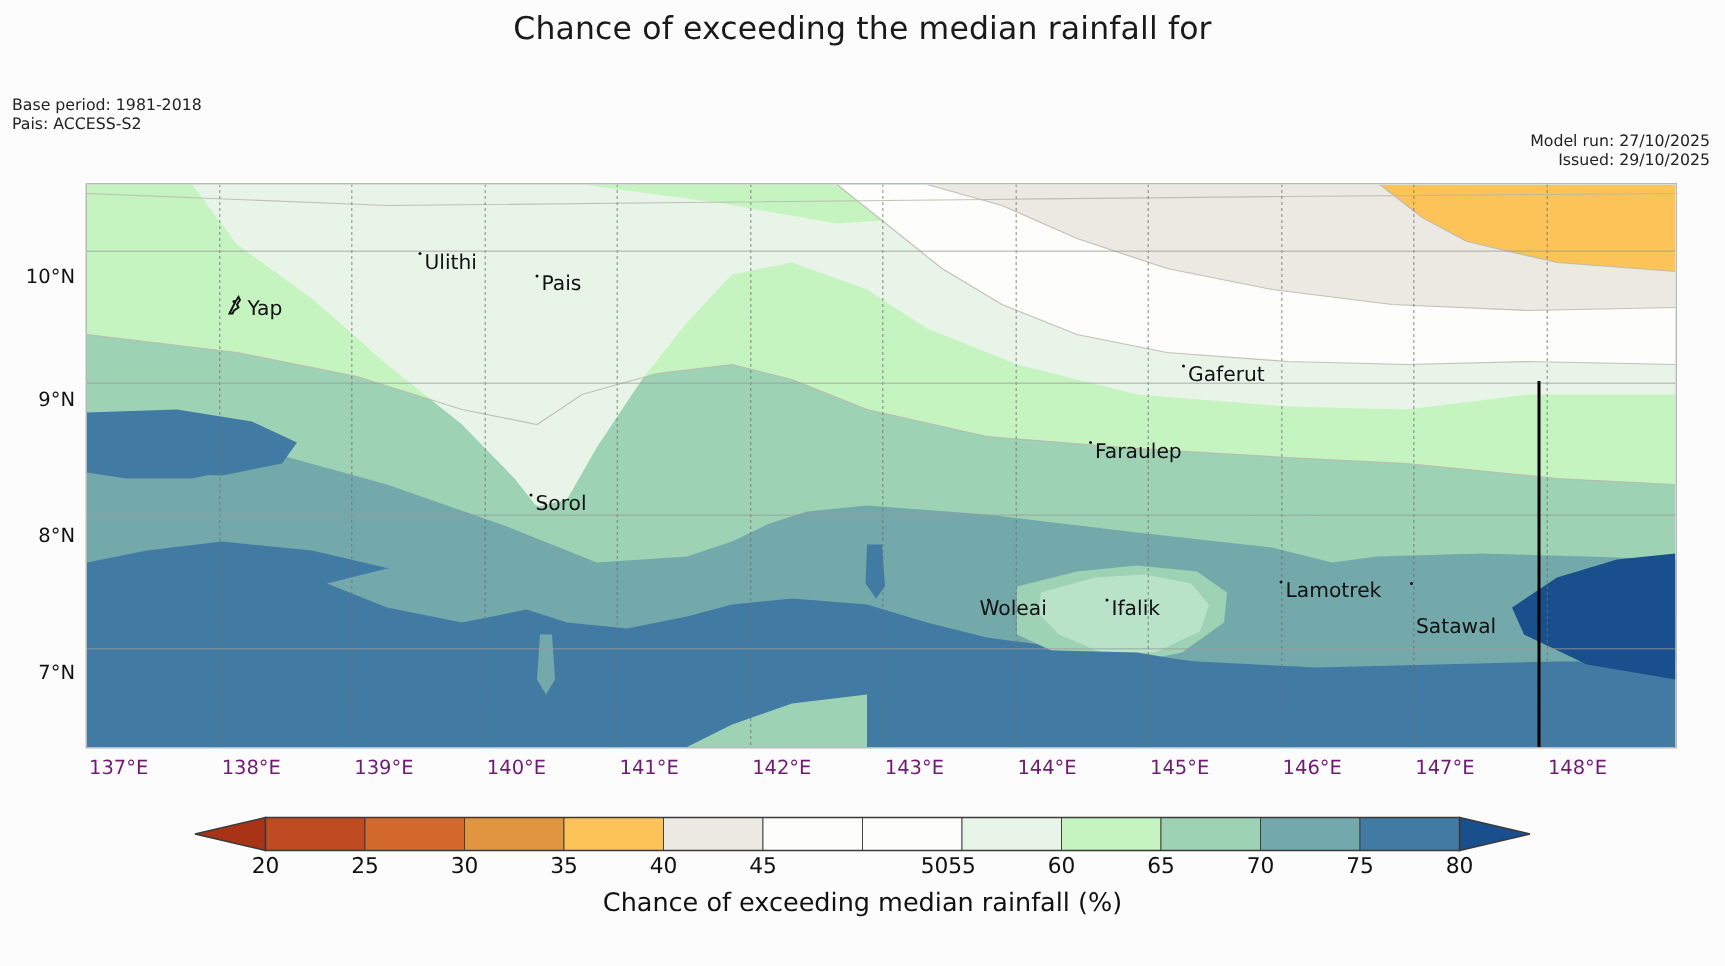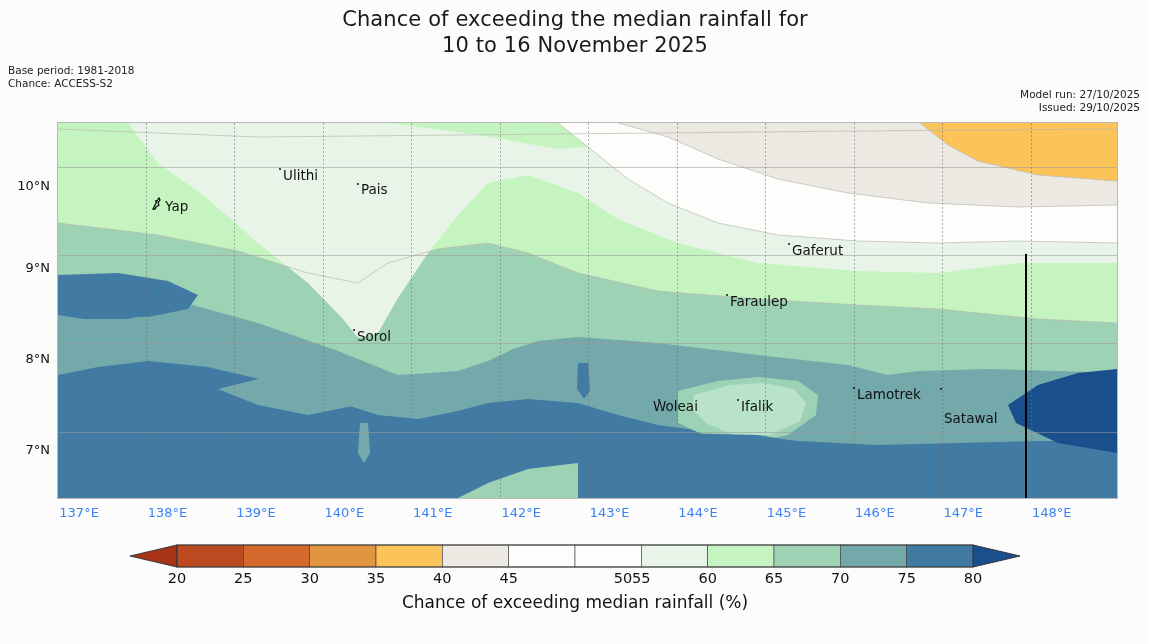--- a/index.html
+++ b/index.html
@@ -40,46 +40,45 @@
     font-family:"DejaVu Sans","Liberation Sans",sans-serif;
   }
   .islanddot{position:absolute;width:2px;height:2px;background:#111;border-radius:50%;}
 
   .copyright{
     position:absolute;left:27px;bottom:7px;font-size:11px;color:#4a4a4a;
     white-space:nowrap;
   }
 
   
-  .xtick{position:absolute;top:505px;font-size:13px;color:#3b82f6;
+  .xtick{position:absolute;top:505px;font-size:13px;color:#701a75;
          transform:translateX(-50%);white-space:nowrap;}
   .ytick{position:absolute;font-size:13px;color:#111;
          transform:translateY(-50%);white-space:nowrap;text-align:right;}
 
   
   #cbar{position:absolute;left:110px;top:543px;width:930px;height:26px;}
   #cbarsvg{position:absolute;left:0;top:0;}
   .cbtick{position:absolute;top:570px;font-size:14.5px;color:#111;
           transform:translateX(-50%);white-space:nowrap;}
   .cbtitle{position:absolute;left:0;top:592px;width:1150px;text-align:center;
            font-size:17px;color:#111;}
 </style>
 </head>
 <body>
 
 <div id="page">
 
   <div class="title">
     <span>Chance of exceeding the median rainfall for</span>
-    <span>10 to 16 November 2025</span>
   </div>
 
   <div class="meta meta-left">
     <div>Base period: 1981-2018</div>
-    <div>Chance: ACCESS-S2</div>
+    <div>Pais: ACCESS-S2</div>
   </div>
 
   <div class="meta meta-right">
     <div>Model run: 27/10/2025</div>
     <div>Issued: 29/10/2025</div>
   </div>
 
   <div id="map">
     <svg id="mapsvg" width="1059" height="375" viewBox="0 0 1059 375">
       <defs>

